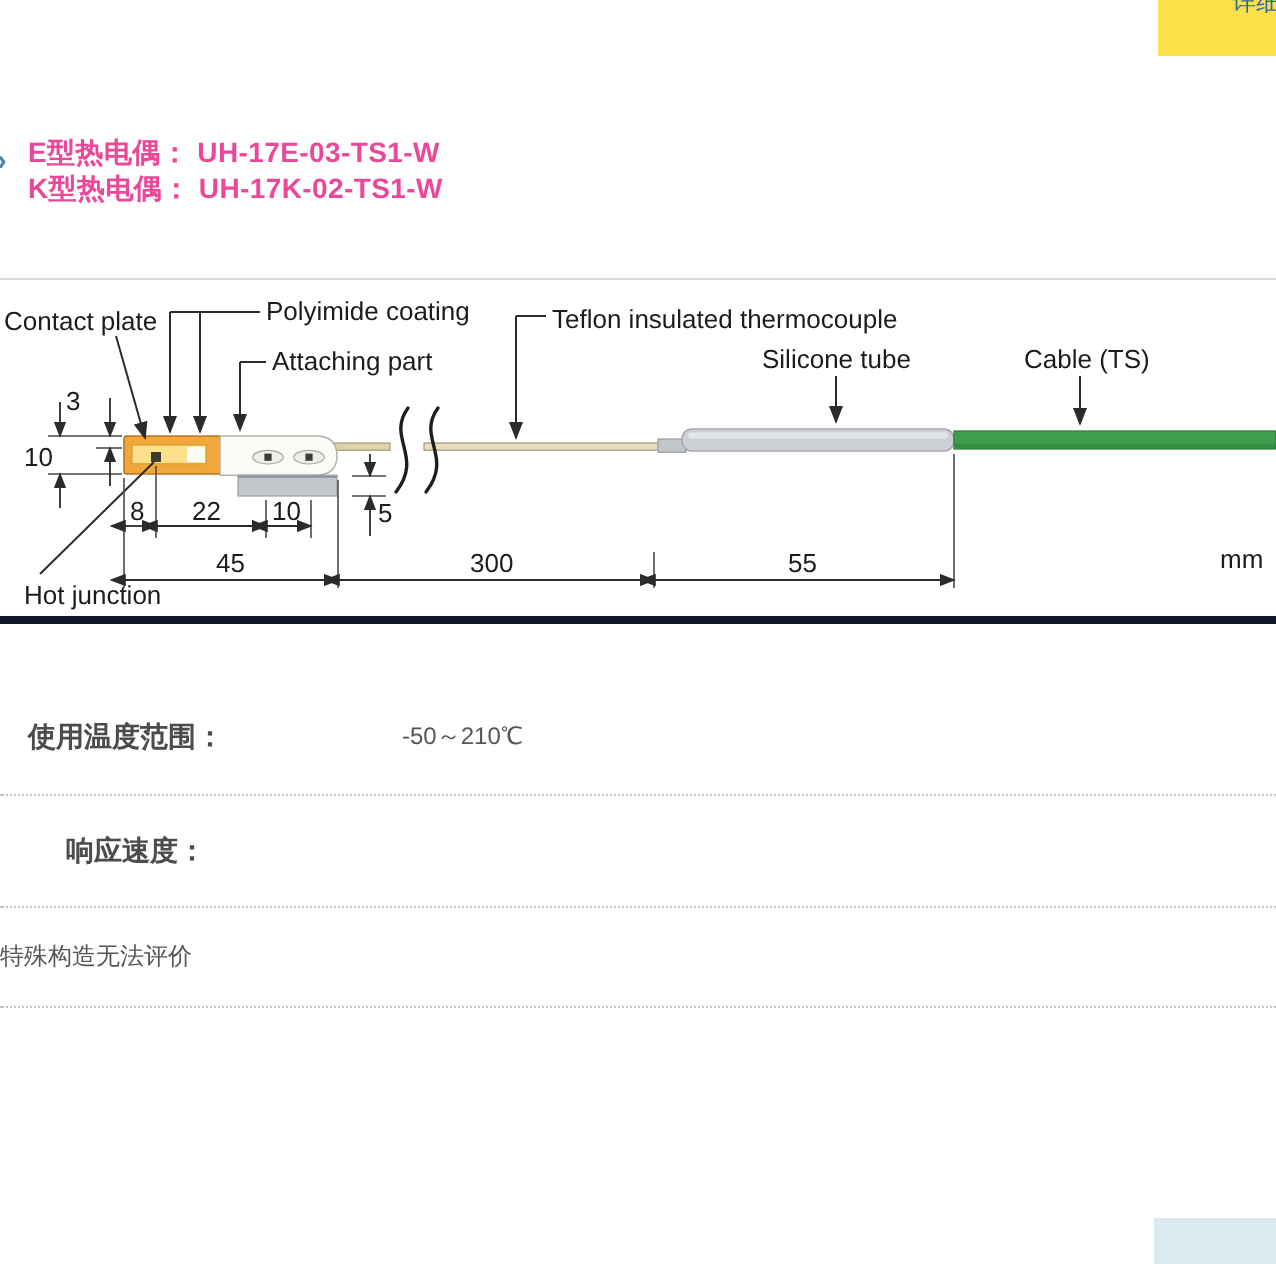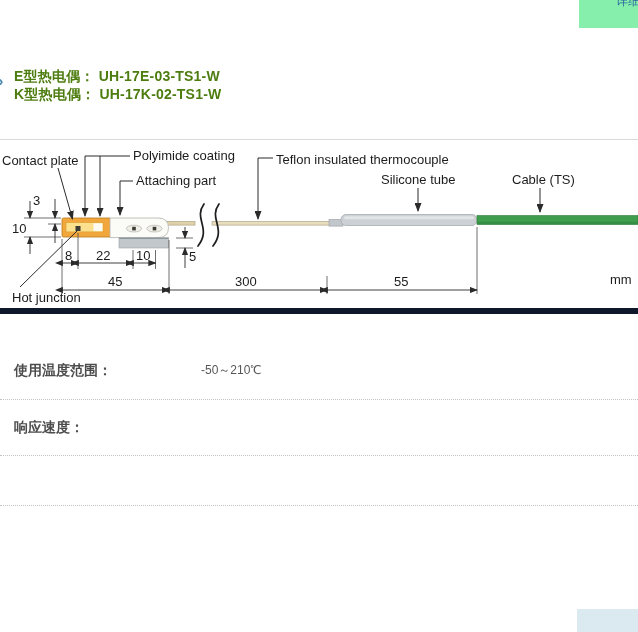--- a/index.html
+++ b/index.html
@@ -1,34 +1,34 @@
 <!DOCTYPE html>
 <html><head>
 <meta charset="utf-8">
 <style>
   html,body{margin:0;padding:0;background:#fff;}
   #page{position:relative;width:638px;height:632px;background:#fff;overflow:hidden;
         font-family:"Liberation Sans",sans-serif;}
   
-  .top-box{position:absolute;left:579px;top:0;width:59px;height:28px;background:#86efac;overflow:hidden;text-align:center;}
+  .top-box{position:absolute;left:579px;top:0;width:59px;height:28px;background:#fde047;overflow:hidden;text-align:center;}
   .top-box span{position:absolute;left:37px;top:-7px;font-size:12px;color:#2a6a9e;white-space:nowrap;}
   
   .nav-arrow{position:absolute;left:-5px;top:72px;font-size:15px;font-weight:bold;color:#4987b0;}
   
-  .title-block{position:absolute;left:14px;top:67px;font-size:14px;font-weight:bold;color:#4d7c0f;line-height:18px;}
+  .title-block{position:absolute;left:14px;top:67px;font-size:14px;font-weight:bold;color:#ec4899;line-height:18px;}
   .title-block .model{letter-spacing:.2px;}
   
   .hr1{position:absolute;left:0;top:139px;width:638px;height:0;border-top:1px solid #d9d9d9;}
   
   .diagram{position:absolute;left:0;top:140px;width:638px;height:168px;}
   
-  .spec{position:absolute;left:0;top:308px;width:638px;border-top:6px solid #0f172a;}
+  .spec{position:absolute;left:0;top:308px;width:638px;border-top:4px solid #0f172a;}
   .spec .row{display:flex;align-items:center;border-bottom:1px dotted #c4c4c4;height:58px;box-sizing:border-box;}
   .spec .row.r1{height:86px;padding-top:28px;}
-  .spec .row.r3{height:56px;}
+  .spec .row.r3{height:56px;padding-left:19px;}
   .spec .row.r4{height:50px;}
   .spec .lbl{width:201px;padding-left:14px;font-size:14px;font-weight:bold;color:#4c4c4c;box-sizing:border-box;}
   .spec .val{flex:1;font-size:12px;color:#565656;}
   
   .bottom-box{position:absolute;left:577px;top:609px;width:61px;height:23px;background:#dbe9f1;}
   svg text{font-family:"Liberation Sans",sans-serif;fill:#1c1c1c;}
 </style>
 </head>
 <body>
 
@@ -161,18 +161,19 @@
 
   <div class="spec">
     <div class="row r1">
       <div class="lbl">使用温度范围：</div>
       <div class="val">-50～210℃</div>
     </div>
     <div class="row r3">
       <div class="lbl">响应速度：</div>
     </div>
     <div class="row r4">
+      <div class="val">特殊构造无法评价</div>
     </div>
   </div>
 
   <div class="bottom-box"></div>
 
 </div>
 
 </body></html>

